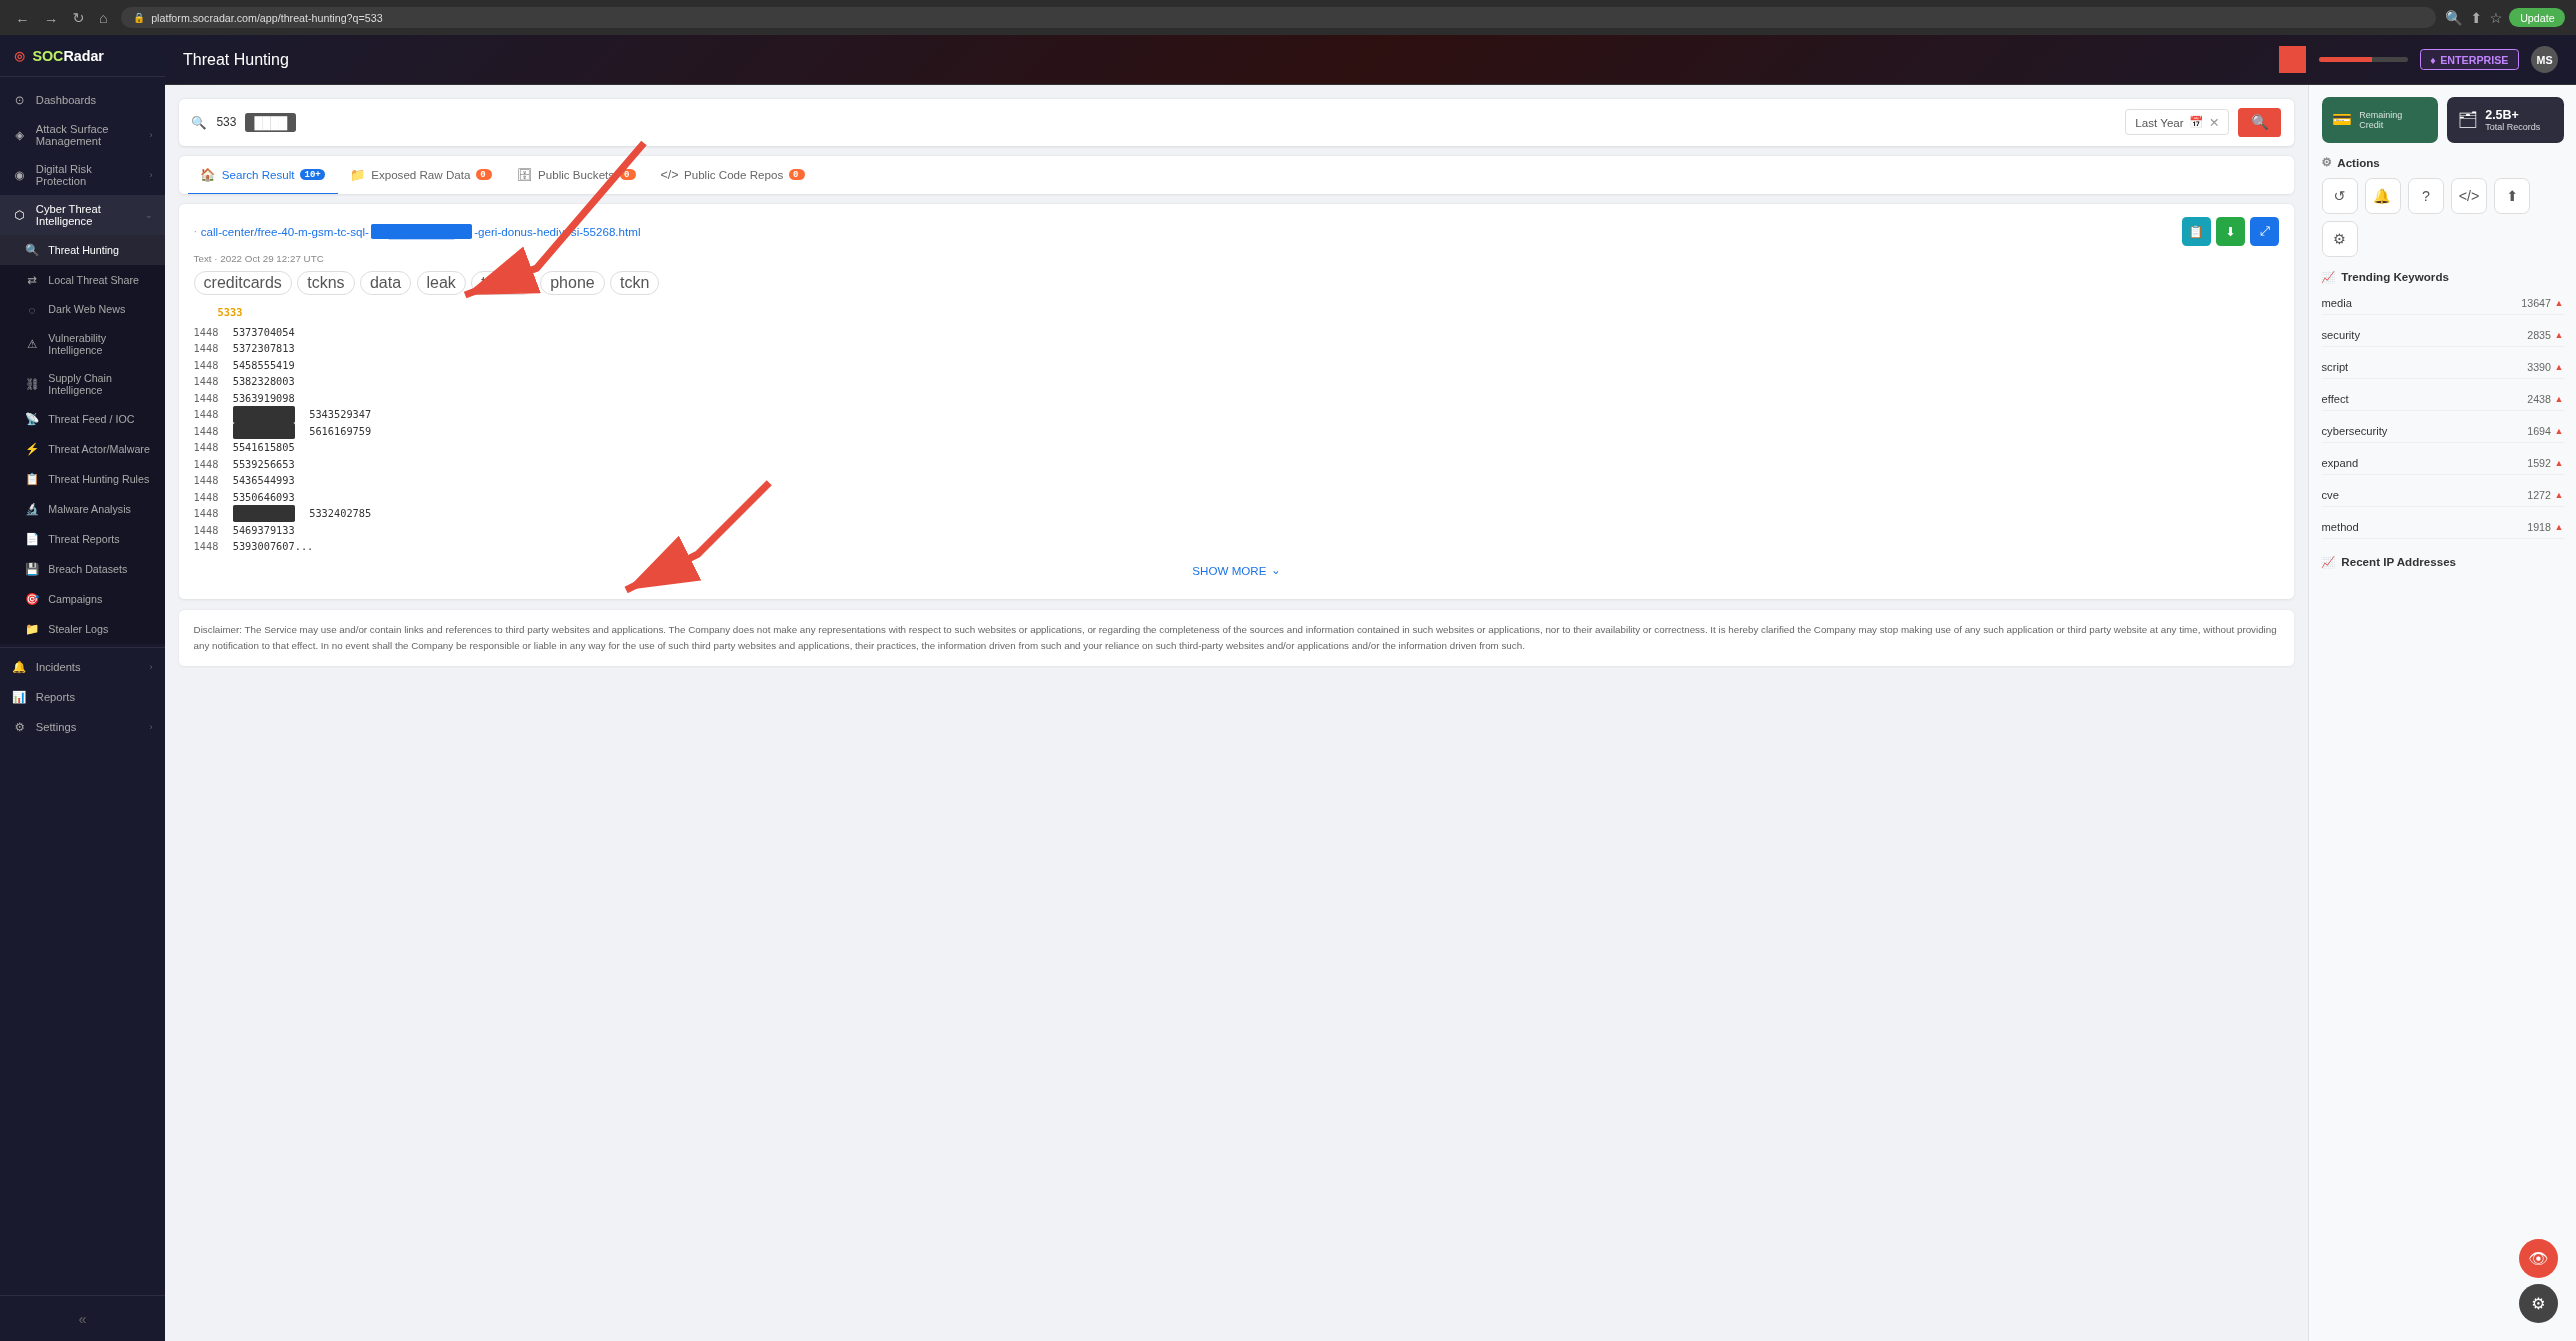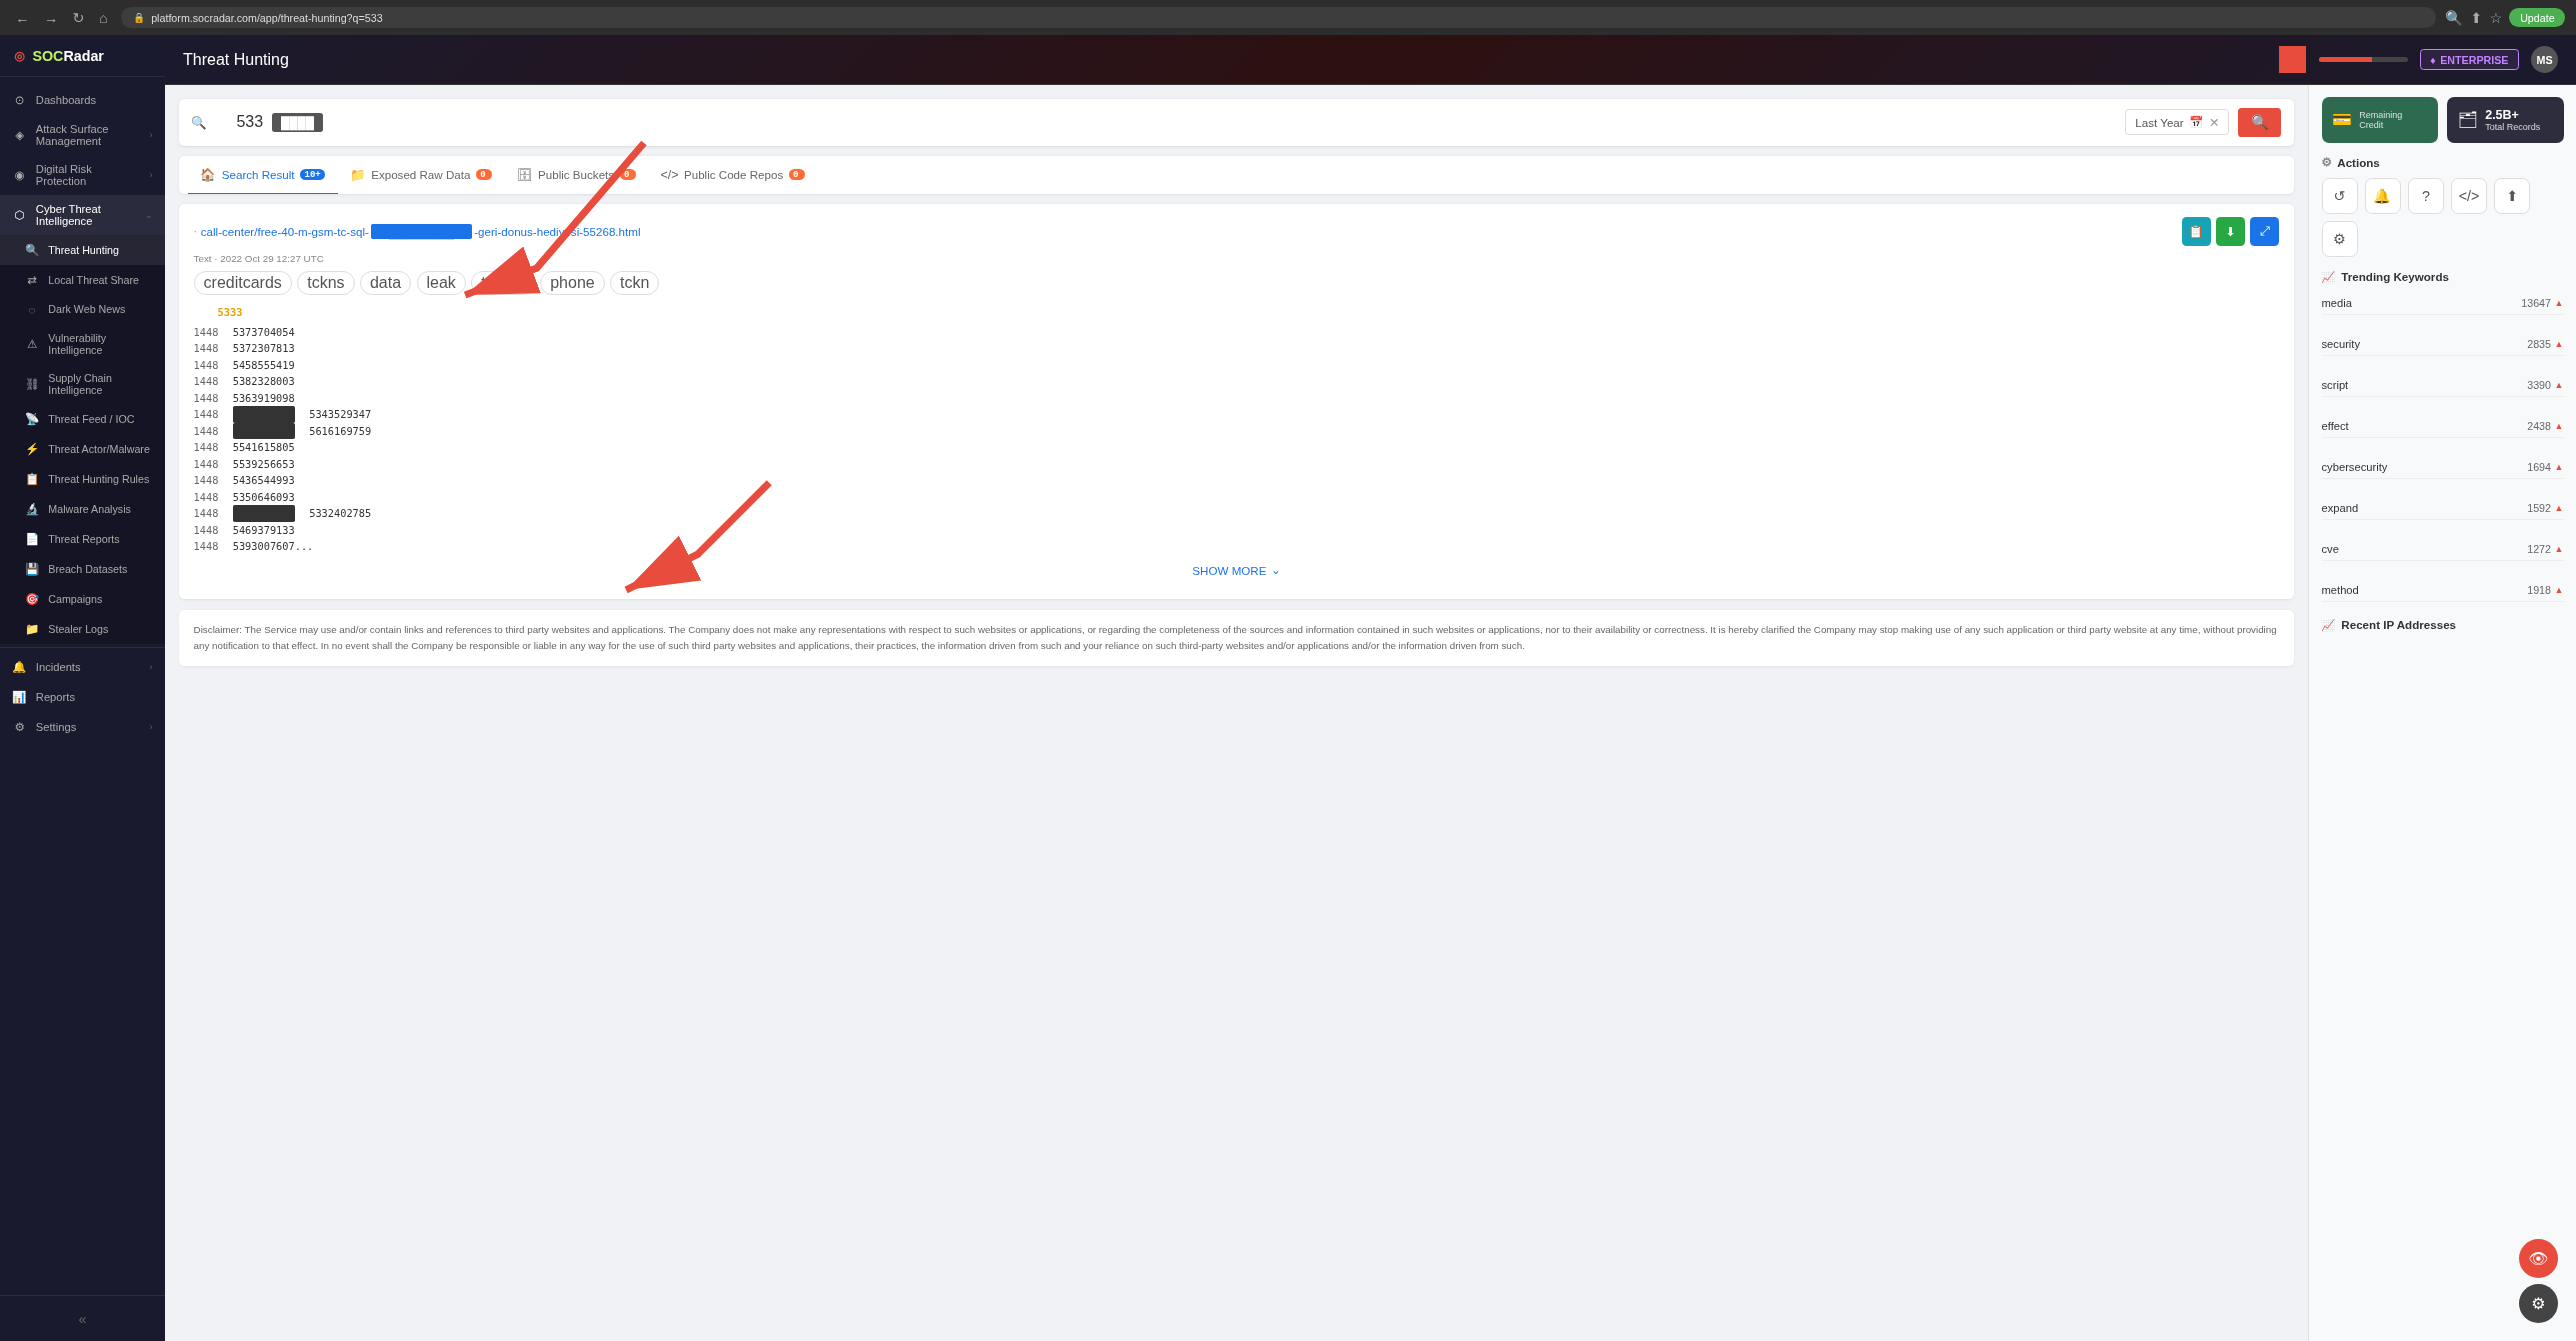--- a/index.html
+++ b/index.html
@@ -230,21 +230,21 @@
     .section-icon { color: #888; }
     .actions-grid { display: flex; gap: 7.2px; flex-wrap: wrap; }
     .action-btn-round {
       width: 36px; height: 36px; border-radius: 7.2px;
       display: flex; align-items: center; justify-content: center;
       cursor: pointer; border: 0.9px solid #ddd; background: white;
       font-size: 14.3px; color: #555;
     }
 
     
-    .trending-list { display: flex; flex-direction: column; gap: 19px; }
+    .trending-list { display: flex; flex-direction: column; gap: 10px; }
     .trending-item { display: flex; align-items: center; justify-content: space-between; padding: 4.5px 0; border-bottom: 0.9px solid #eee; }
     .trending-keyword { font-size: 11.2px; color: #333; }
     .trending-count { font-size: 10.7px; color: #666; display: flex; align-items: center; gap: 3.6px; }
     .trending-arrow { color: #e74c3c; font-size: 9px; }
 
     
     .recent-ip-section { margin-top: 3.6px; }
 
     
     .arrow-overlay {
@@ -416,21 +416,21 @@
         <div class="avatar">MS</div>
       </div>
     </div>
 
     <div class="main-content">
 
       <div class="center-area">
 
         <div class="search-bar-wrap">
           <span class="search-icon">🔍</span>
-          <span style="font-size:16px; color:#333;margin-left:20px;">533</span>
+          <span style="font-size:12px; color:#333;">533</span>
           <span class="search-query-chip">████</span>
           <span style="flex:1;"></span>
           <div class="date-filter">
             <span>Last Year</span>
             <span class="date-filter-icon">📅</span>
             <button class="date-clear-btn">✕</button>
           </div>
           <button class="search-submit-btn">🔍</button>
         </div>
 

